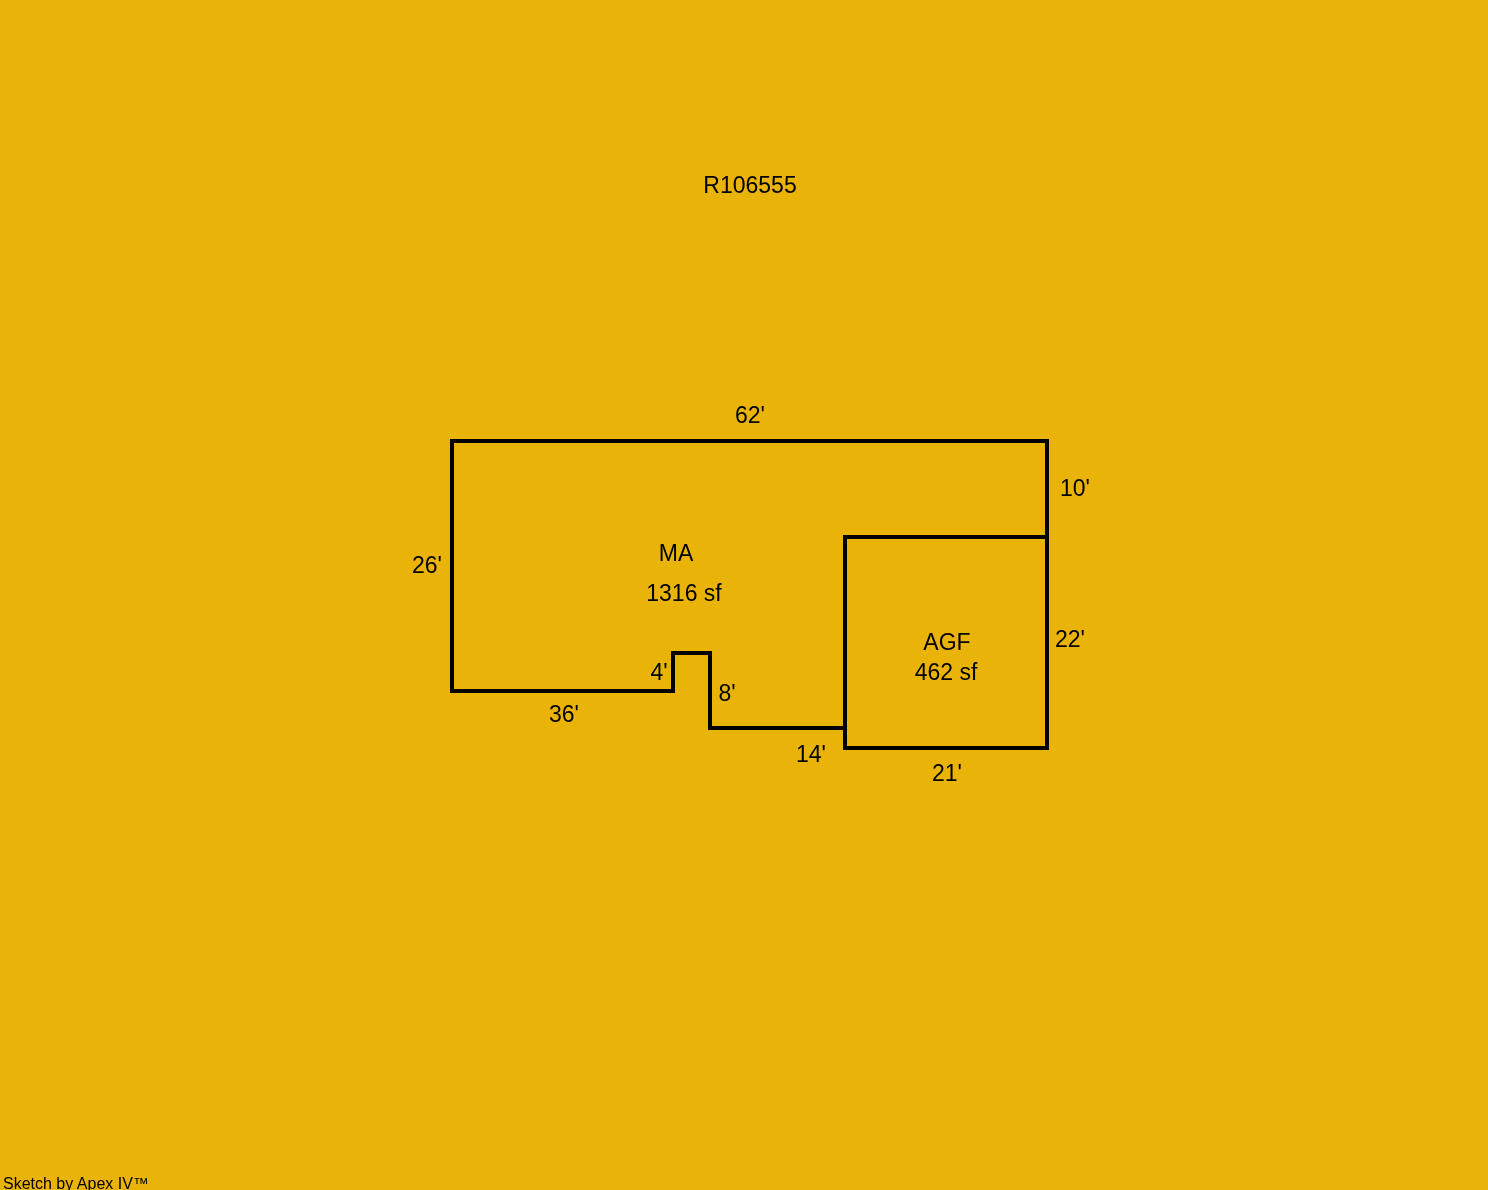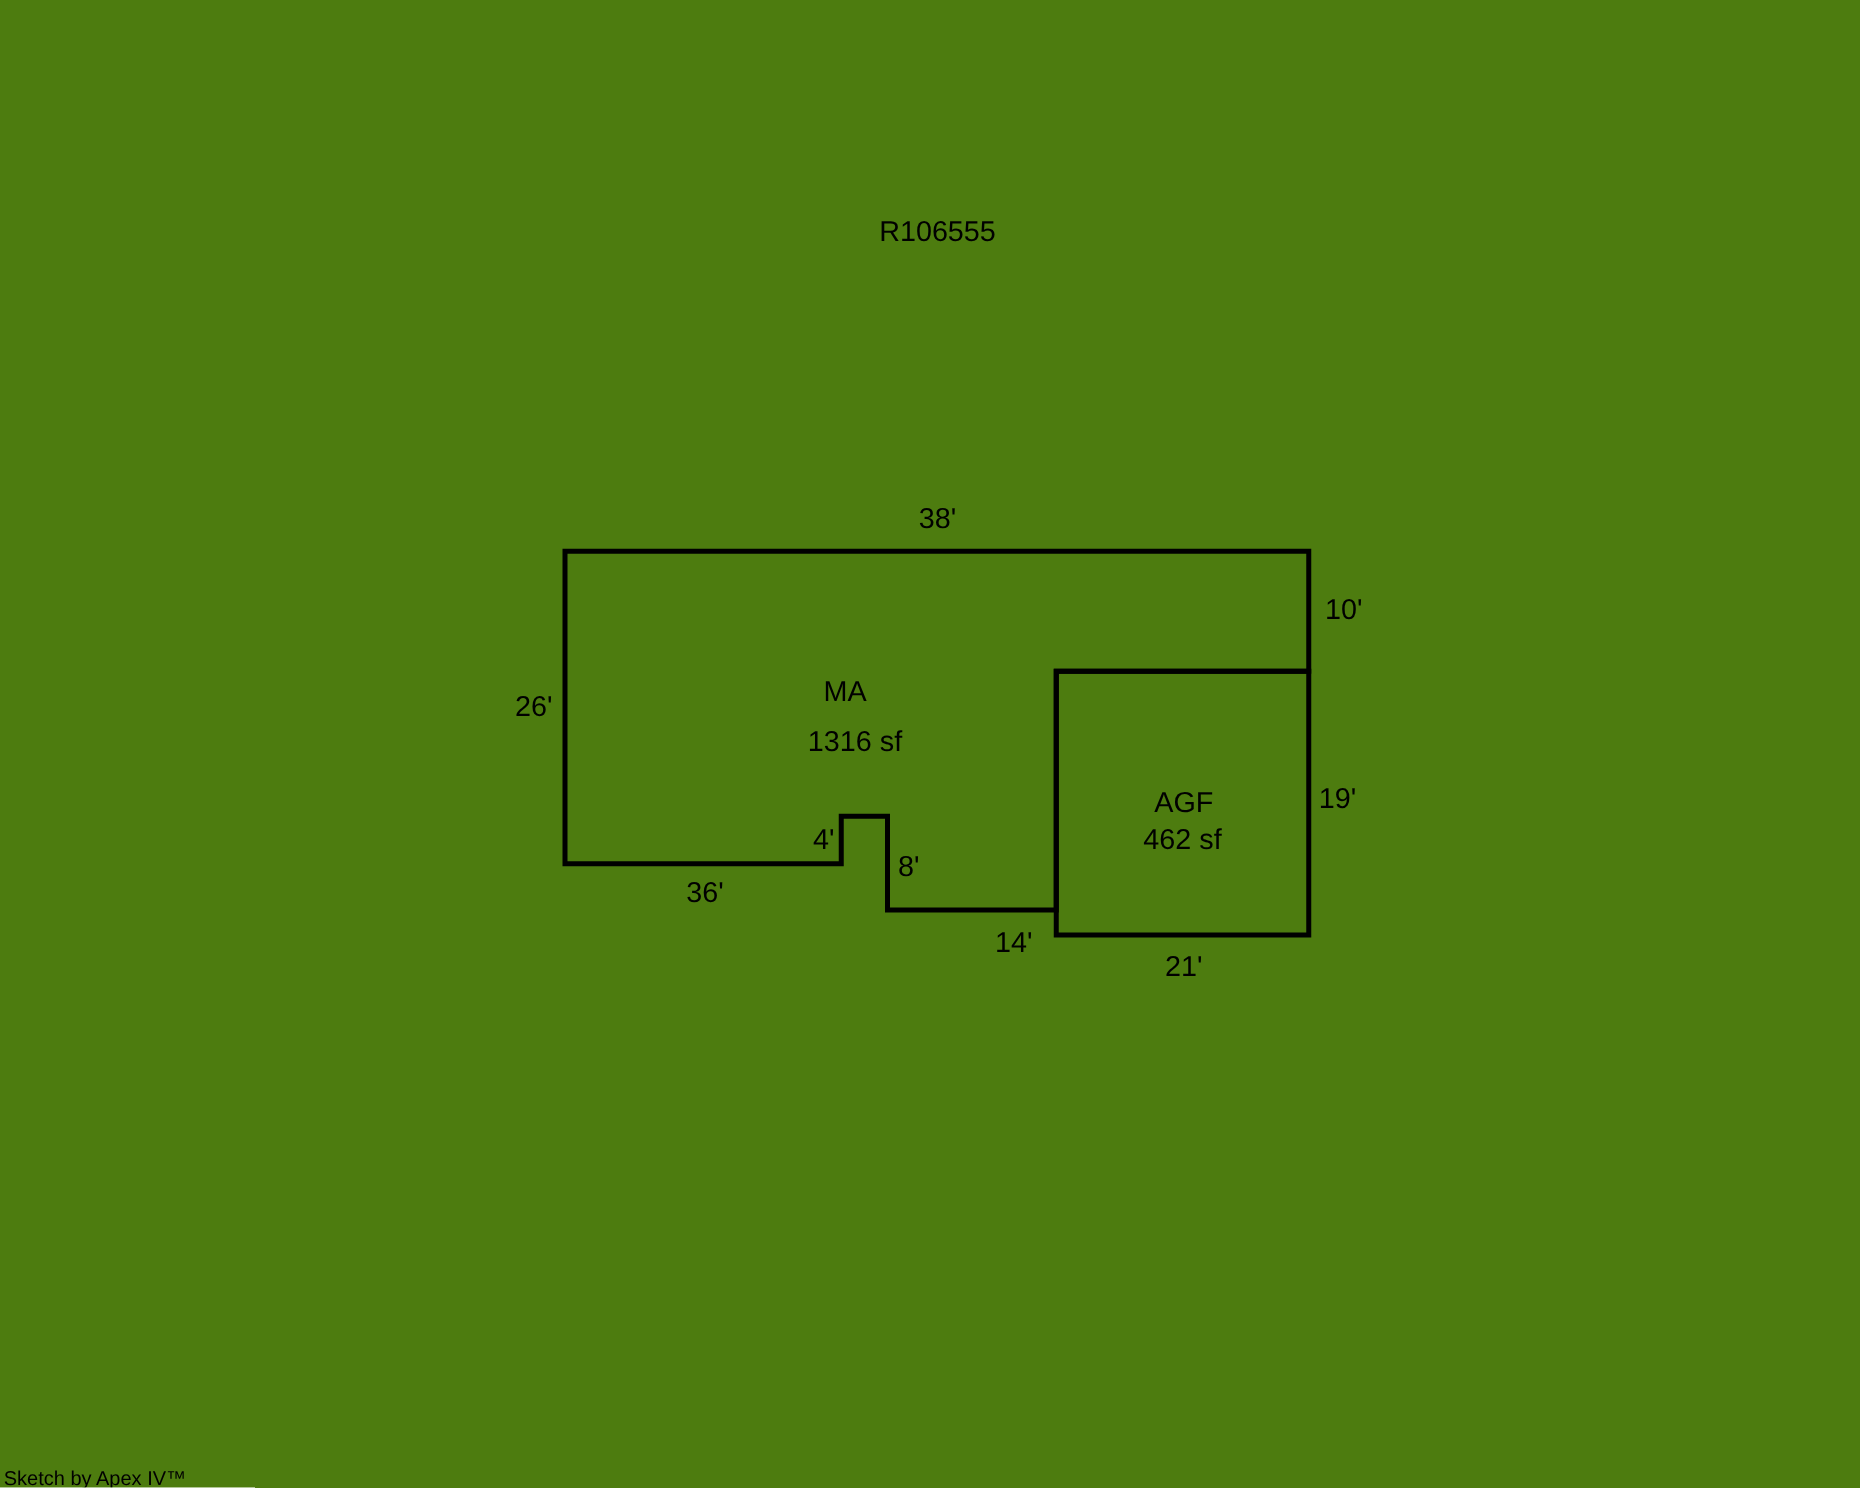--- a/index.html
+++ b/index.html
@@ -4,21 +4,21 @@
 <style>
   html, body {
     margin: 0;
     padding: 0;
     background: #ffffff;
   }
   .page {
     position: relative;
     width: 1488px;
     height: 1190px;
-    background: #4d7c0f;
+    background: #eab308;
     overflow: hidden;
     font-family: "Liberation Sans", sans-serif;
     color: #000000;
   }
   .sketch-svg {
     position: absolute;
     left: 0;
     top: 0;
   }
   .hdr {
@@ -69,29 +69,29 @@
 
   <div class="hdr">
     <div>R106555</div>
   </div>
 
   <svg class="sketch-svg" width="1488" height="1190" viewBox="0 0 1488 1190">
     <polygon points="452,441 1047,441 1047,537 845,537 845,728 710,728 710,653 673,653 673,691 452,691" fill="none" stroke="#000000" stroke-width="4"></polygon>
     <rect x="845" y="537" width="202" height="211" fill="none" stroke="#000000" stroke-width="4"></rect>
   </svg>
 
-  <div class="lbl d62">38'</div>
+  <div class="lbl d62">62'</div>
   <div class="lbl d10">10'</div>
   <div class="lbl d26">26'</div>
   <div class="lbl d4">4'</div>
   <div class="lbl d8">8'</div>
   <div class="lbl d23">36'</div>
   <div class="lbl d14">14'</div>
   <div class="lbl d21">21'</div>
-  <div class="lbl d22">19'</div>
+  <div class="lbl d22">22'</div>
 
   <div class="lbl ma-code">MA</div>
   <div class="lbl ma-area">1316 sf</div>
   <div class="lbl agf-code">AGF</div>
   <div class="lbl agf-area">462 sf</div>
 
   <div class="footer">Sketch by Apex IV™</div>
 
 </div>
 

